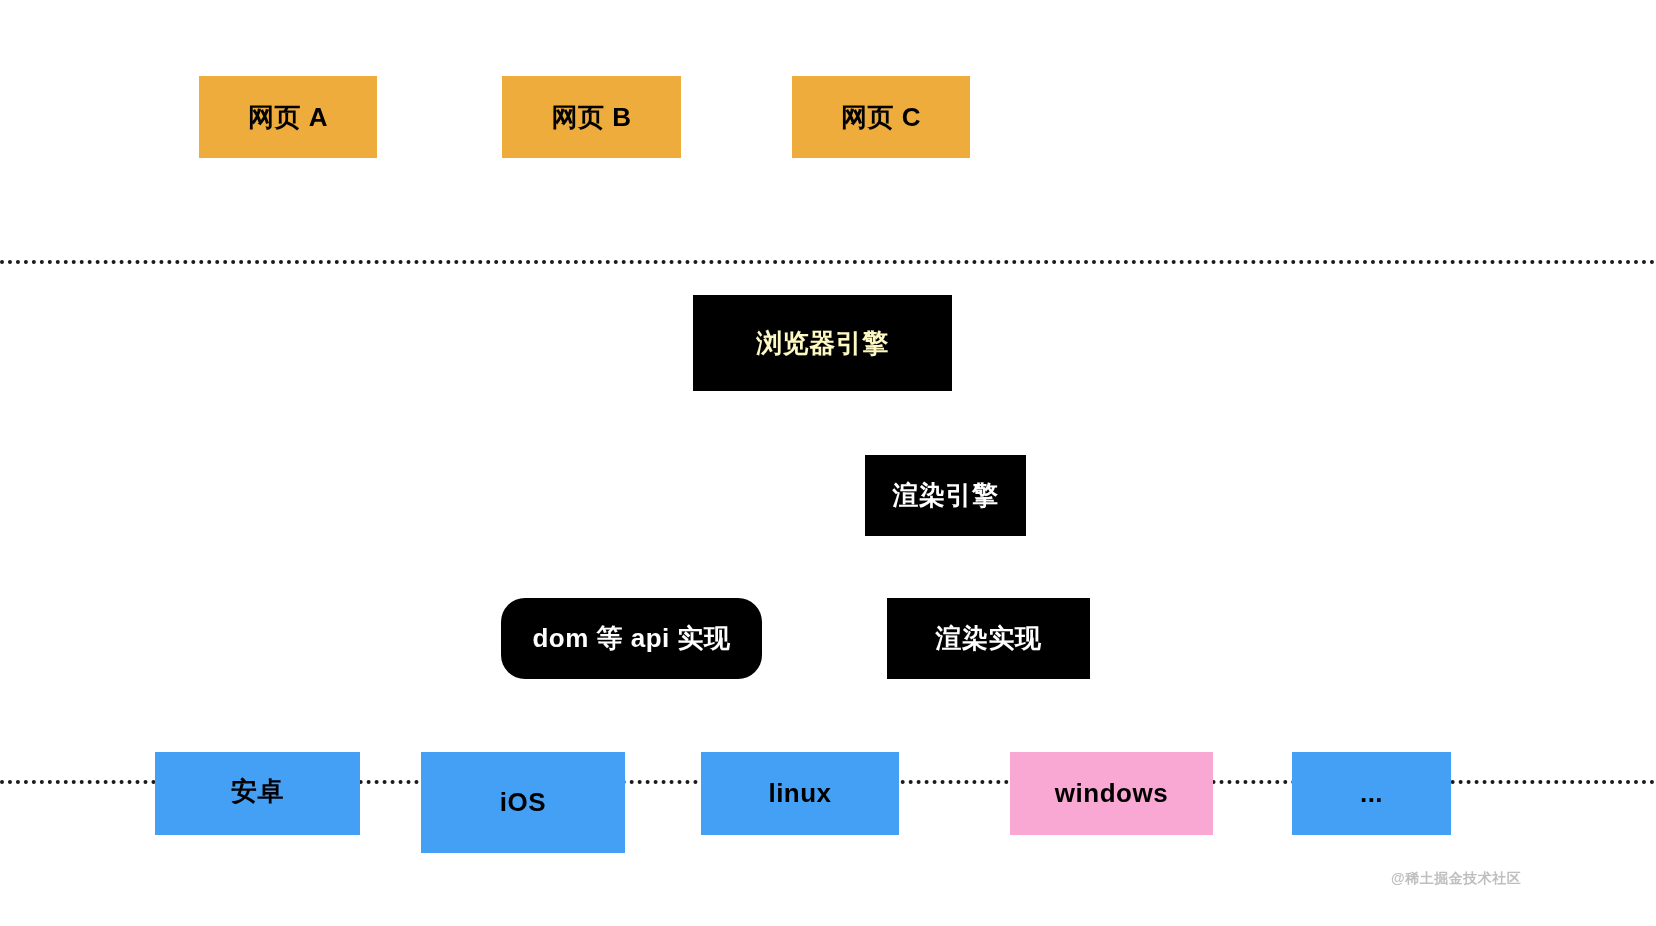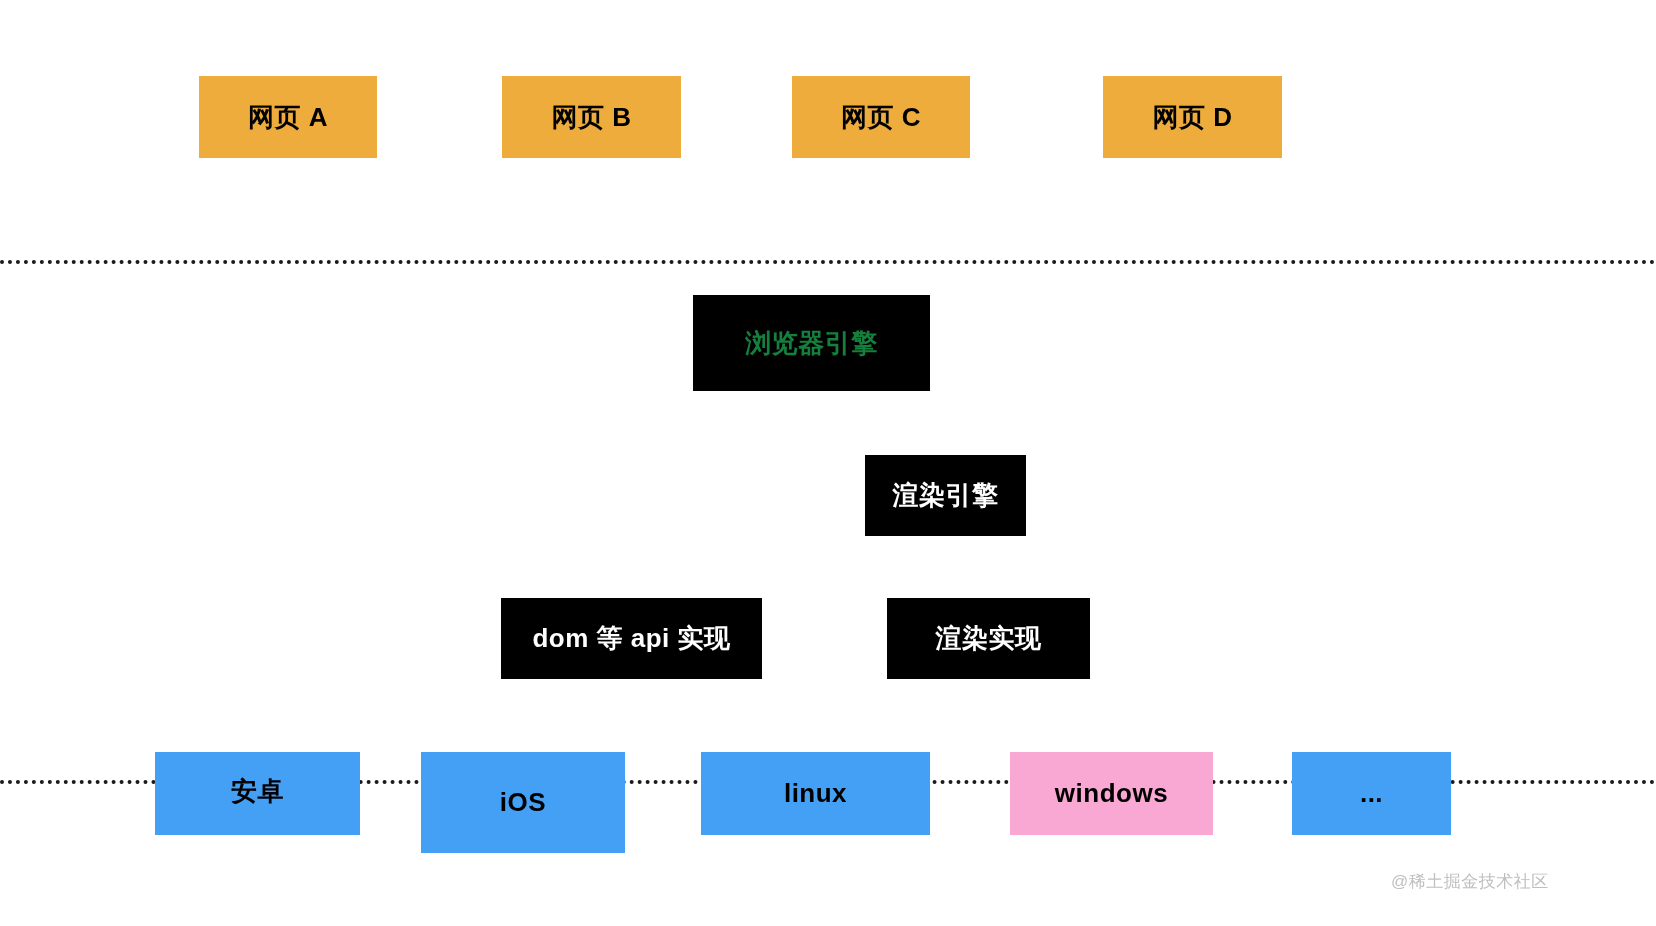--- a/index.html
+++ b/index.html
@@ -47,47 +47,46 @@
   }
   .divider {
     position: absolute;
     left: 0;
     width: 1656px;
     height: 0;
     border-top: 4px dotted #1a1a1a;
   }
   .watermark {
     position: absolute;
-    font-size: 17px;
+    font-size: 14px;
     color: #bfbfbf;
-    font-weight: 400;
+    font-weight: 700;
     white-space: nowrap;
     letter-spacing: 0.5px;
   }
 </style>
 </head>
 <body>
 
 <div id="canvas" style="background: rgb(255, 255, 255);">
 
   <div class="box box-page" style="left: 199px; top: 68px; width: 178px; height: 82px; background: rgb(237, 172, 60);">网页 A</div>
   <div class="box box-page" style="left: 502px; top: 68px; width: 179px; height: 82px; background: rgb(237, 172, 60);">网页 B</div>
   <div class="box box-page" style="left: 792px; top: 68px; width: 178px; height: 82px; background: rgb(237, 172, 60);">网页 C</div>
-  <div class="box box-page" style="left: 1103px; top: 68px; width: 179px; height: 82px; background: rgb(237, 172, 60);">网页 D</div>
 
   <div class="divider" style="top: 252px; border-top-color: rgb(26, 26, 26);"></div>
 
-  <div class="box box-engine" style="left: 693px; top: 287px; width: 237px; height: 96px; background: rgb(0, 0, 0); color: #15803d;">浏览器引擎</div>
+  <div class="box box-engine" style="left: 693px; top: 287px; width: 259px; height: 96px; background: rgb(0, 0, 0); color: #fef9c3;">浏览器引擎</div>
   <div class="box box-engine" style="left: 865px; top: 447px; width: 161px; height: 81px; background: rgb(0, 0, 0); color: rgb(255, 255, 255);">渲染引擎</div>
-  <div class="box box-engine" style="left: 501px; top: 590px; width: 261px; height: 81px; background: rgb(0, 0, 0); color: rgb(255, 255, 255);">dom 等 api 实现</div>
+  <div class="box box-engine" style="left: 501px; top: 590px; width: 261px; height: 81px; background: rgb(0, 0, 0); color: rgb(255, 255, 255); border-radius: 24px;">dom 等 api 实现</div>
   <div class="box box-engine" style="left: 887px; top: 590px; width: 203px; height: 81px; background: rgb(0, 0, 0); color: rgb(255, 255, 255);">渲染实现</div>
 
   <div class="divider" style="top: 772px; border-top-color: rgb(26, 26, 26);"></div>
 
   <div class="box box-platform" style="left: 155px; top: 744px; width: 205px; height: 83px; background: rgb(68, 160, 245); font-family: Liberation Mono, monospace;">安卓</div>
   <div class="box box-platform" style="left: 421px; top: 744px; width: 204px; height: 101px; background: rgb(68, 160, 245);">iOS</div>
-  <div class="box box-platform" style="left: 701px; top: 744px; width: 229px; height: 83px; background: rgb(68, 160, 245);">linux</div>
+  <div class="box box-platform" style="left: 701px; top: 744px; width: 198px; height: 83px; background: rgb(68, 160, 245);">linux</div>
   <div class="box box-platform" style="left: 1010px; top: 744px; width: 203px; height: 83px; background: #f9a8d4;">windows</div>
   <div class="box box-platform" style="left: 1292px; top: 744px; width: 159px; height: 83px; background: rgb(68, 160, 245);">...</div>
 
   <div class="watermark" style="left: 1391px; top: 862px; color: rgb(191, 191, 191);">@稀土掘金技术社区</div>
 
 </div>
 
 </body></html>

